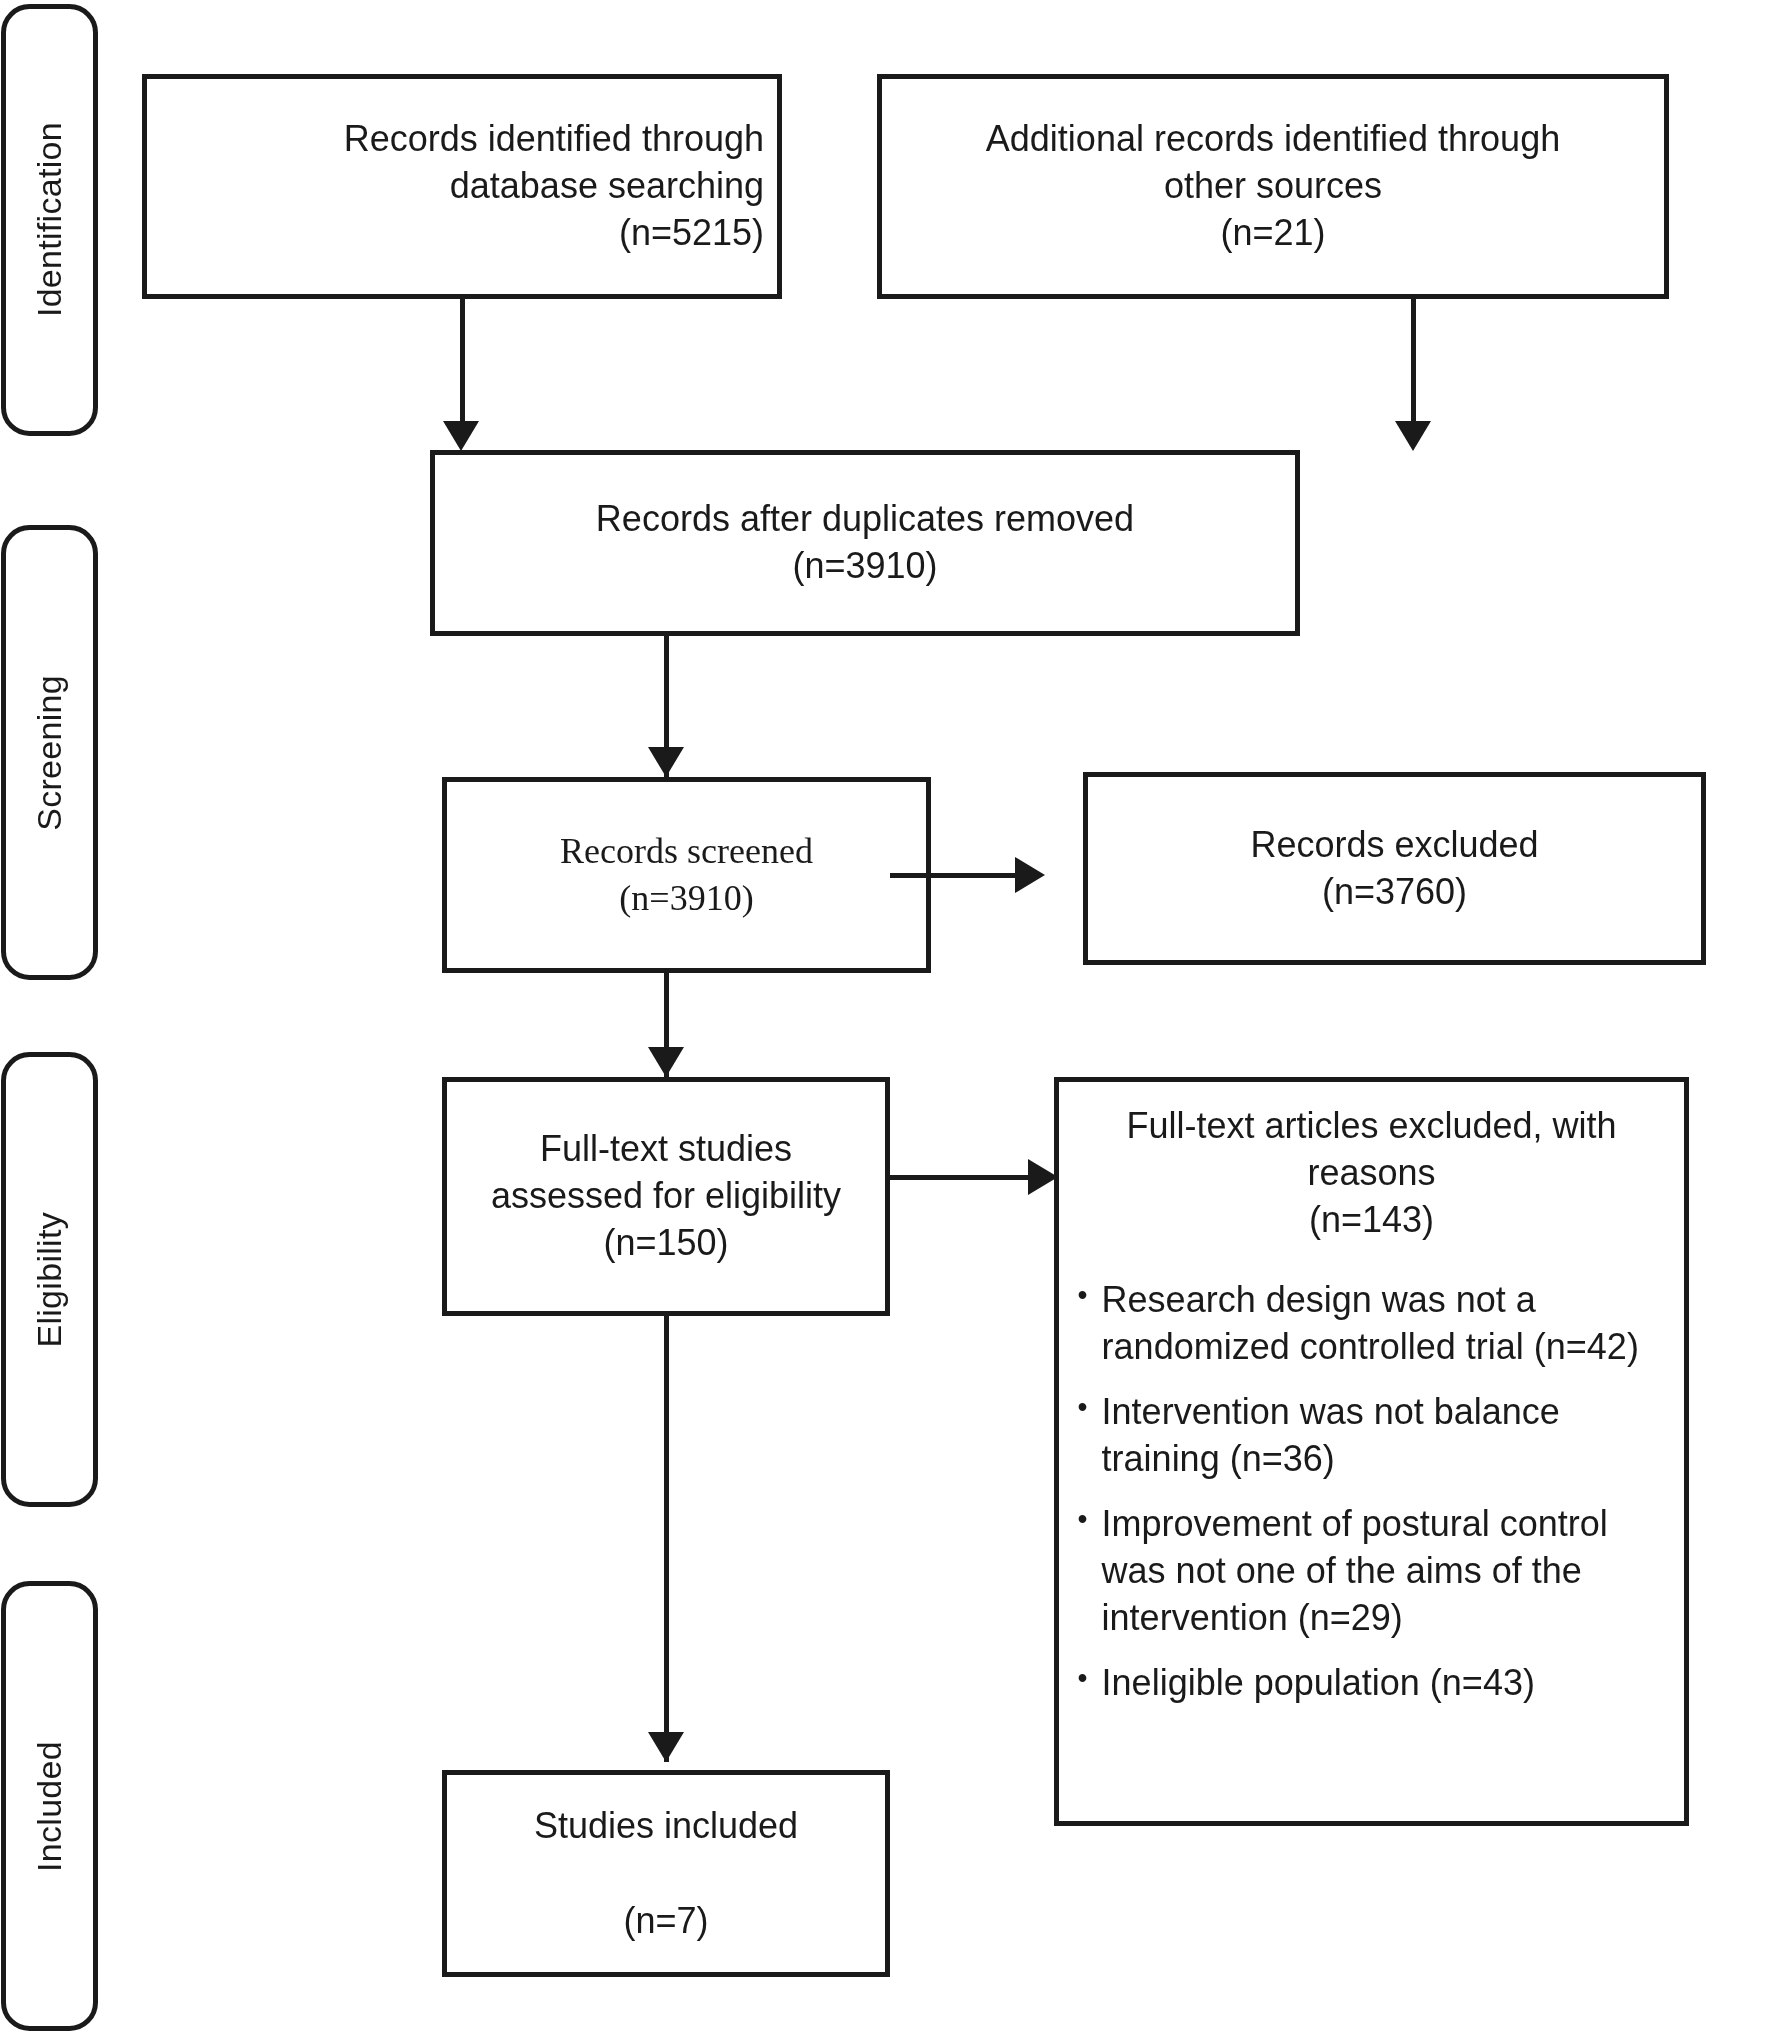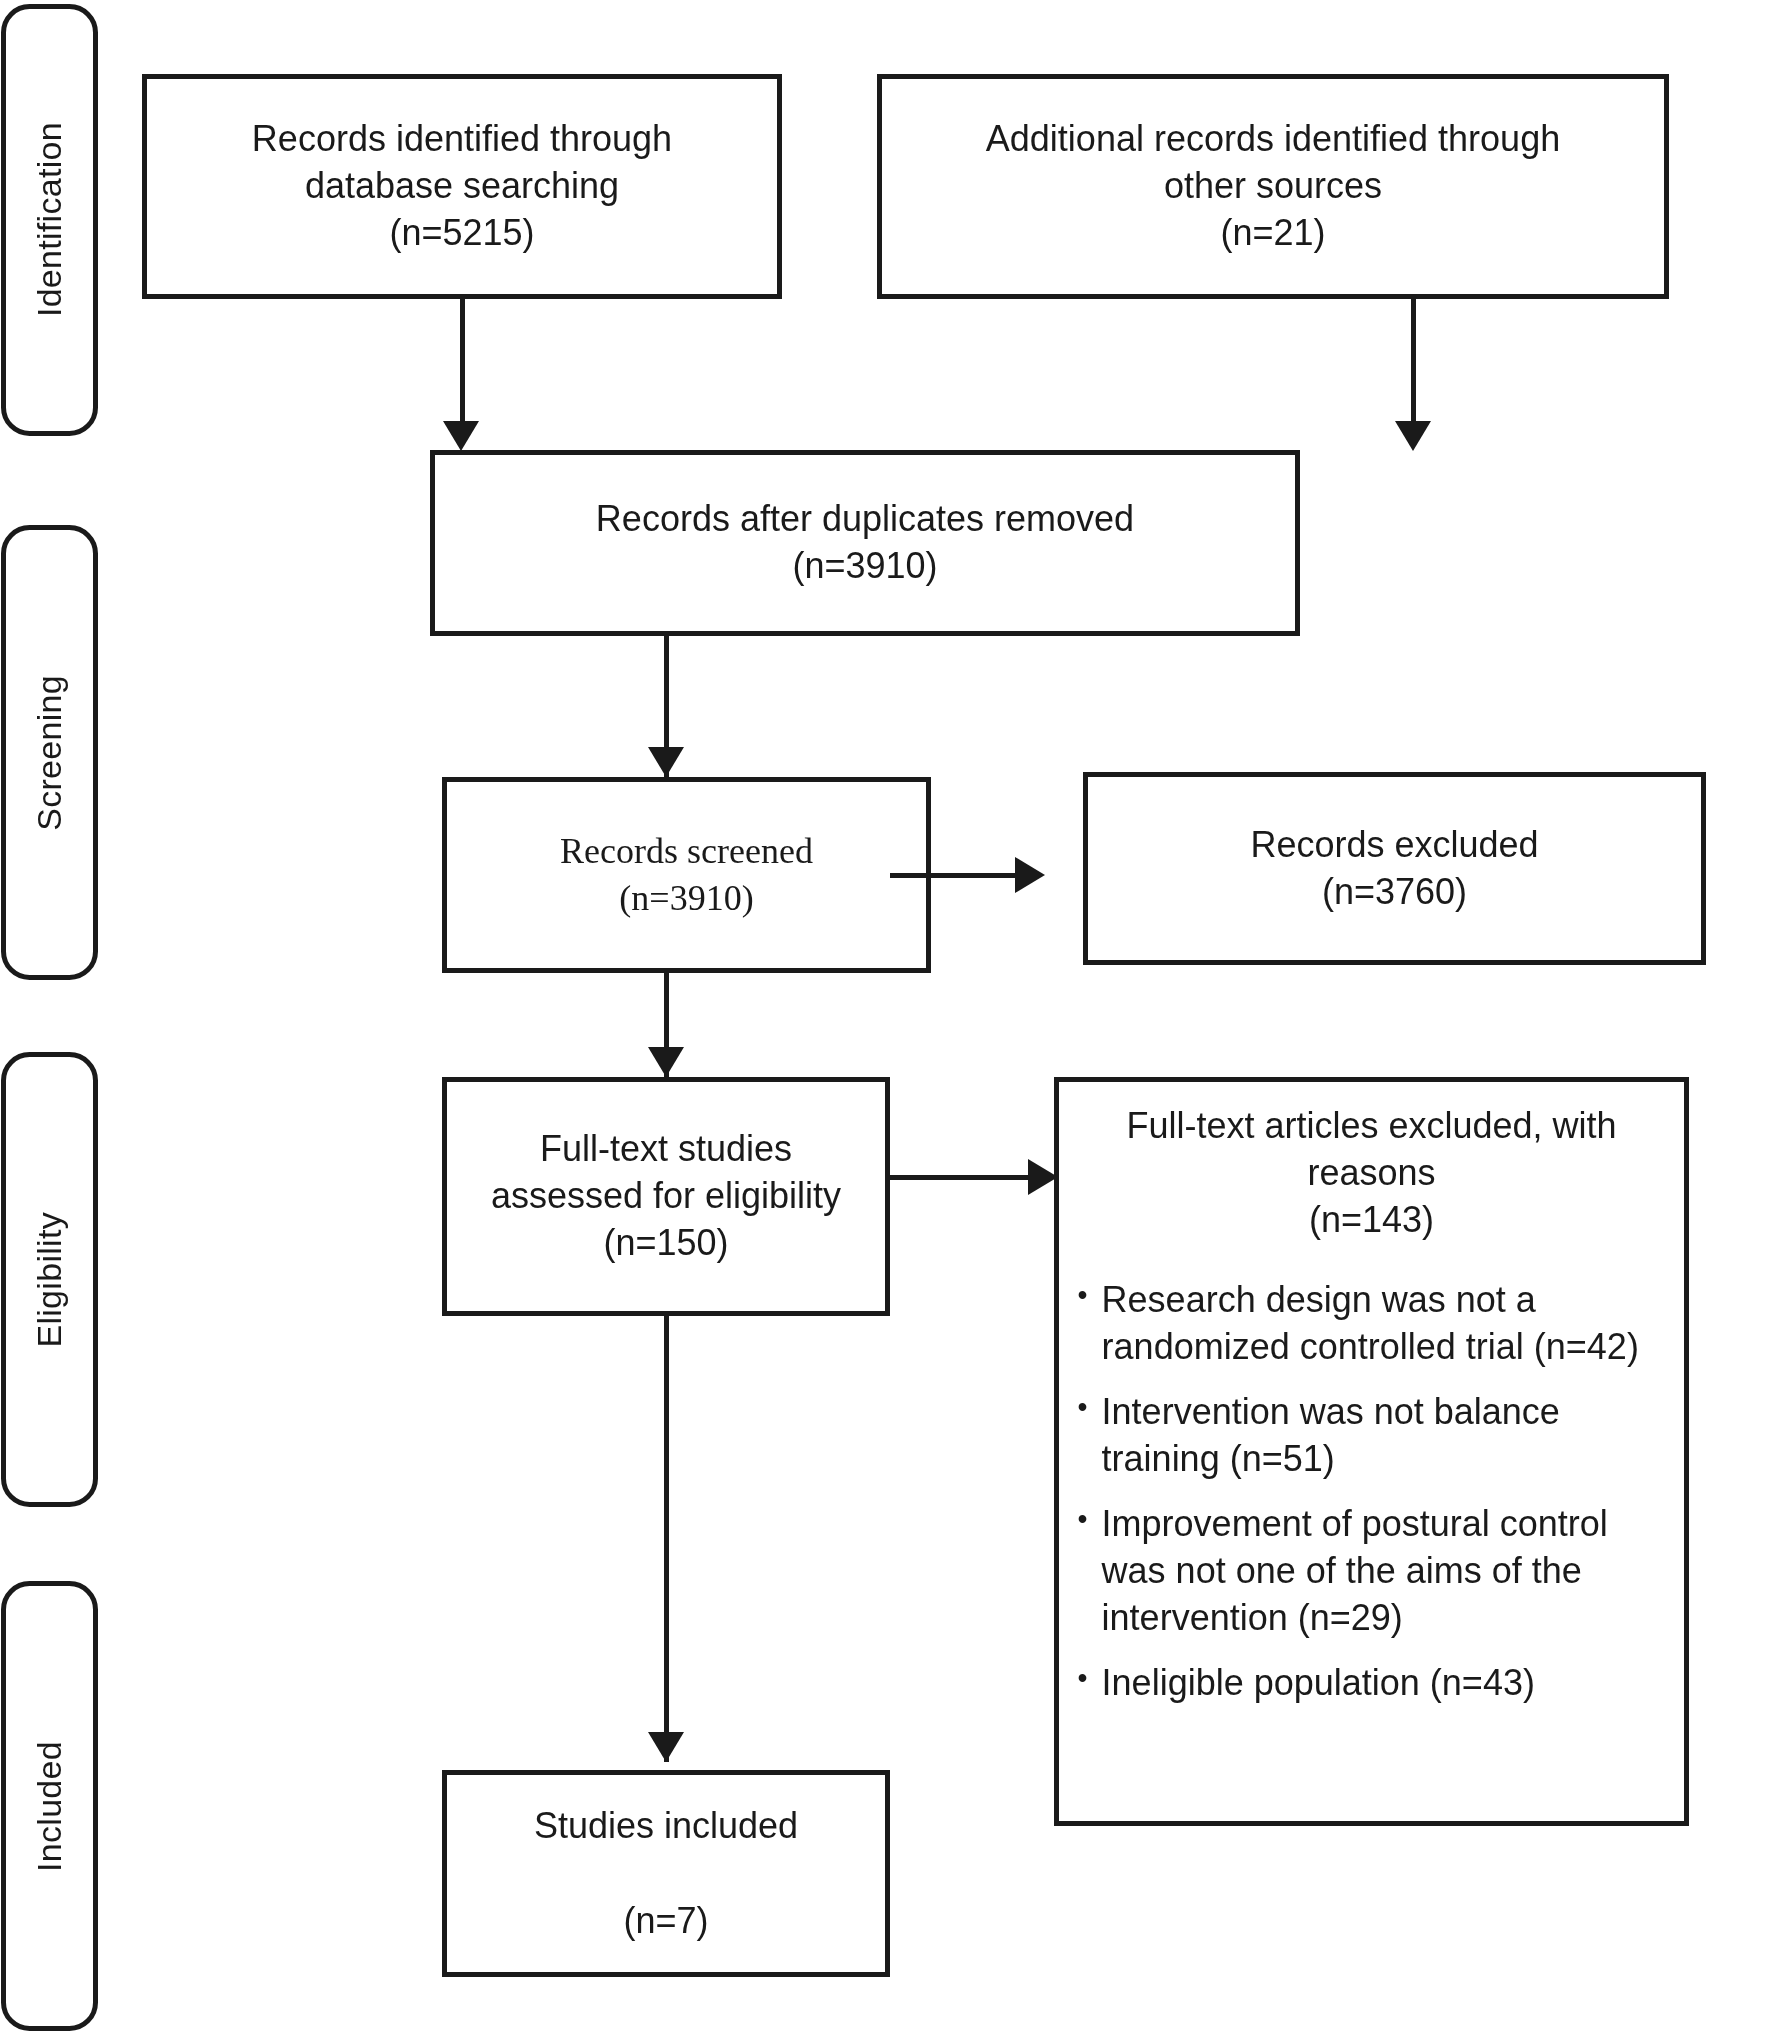--- a/index.html
+++ b/index.html
@@ -130,21 +130,21 @@
   </div>
 
   <div class="stage-pill" style="left:1.4px; top:1052px; width:97px; height:455px;">
     <span class="stage-pill-label">Eligibility</span>
   </div>
 
   <div class="stage-pill" style="left:1.4px; top:1581px; width:97px; height:450px;">
     <span class="stage-pill-label">Included</span>
   </div>
 
-  <div class="flow-box" style="left:142px; top:74px; width:640px; height:225px;">
+  <div class="flow-box" style="left:142px; top:74px; width:640px; height:225px;align-items:flex-end;">
     <span class="line">Records identified through</span>
     <span class="line">database searching</span>
     <span class="line">(n=5215)</span>
   </div>
 
   <div class="flow-box" style="left:877px; top:74px; width:792px; height:225px;">
     <span class="line">Additional records identified through</span>
     <span class="line">other sources</span>
     <span class="line">(n=21)</span>
   </div>
@@ -194,21 +194,21 @@
       <span class="line">(n=143)</span>
     </div>
 
     <div class="reason-item">
       <span class="reason-bullet">•</span>
       <span class="reason-text">Research design was not a randomized controlled trial (n=42)</span>
     </div>
 
     <div class="reason-item">
       <span class="reason-bullet">•</span>
-      <span class="reason-text">Intervention was not balance training (n=51)</span>
+      <span class="reason-text">Intervention was not balance training (n=36)</span>
     </div>
 
     <div class="reason-item">
       <span class="reason-bullet">•</span>
       <span class="reason-text">Improvement of postural control was not one of the aims of the intervention (n=29)</span>
     </div>
 
     <div class="reason-item">
       <span class="reason-bullet">•</span>
       <span class="reason-text">Ineligible population (n=43)</span>

